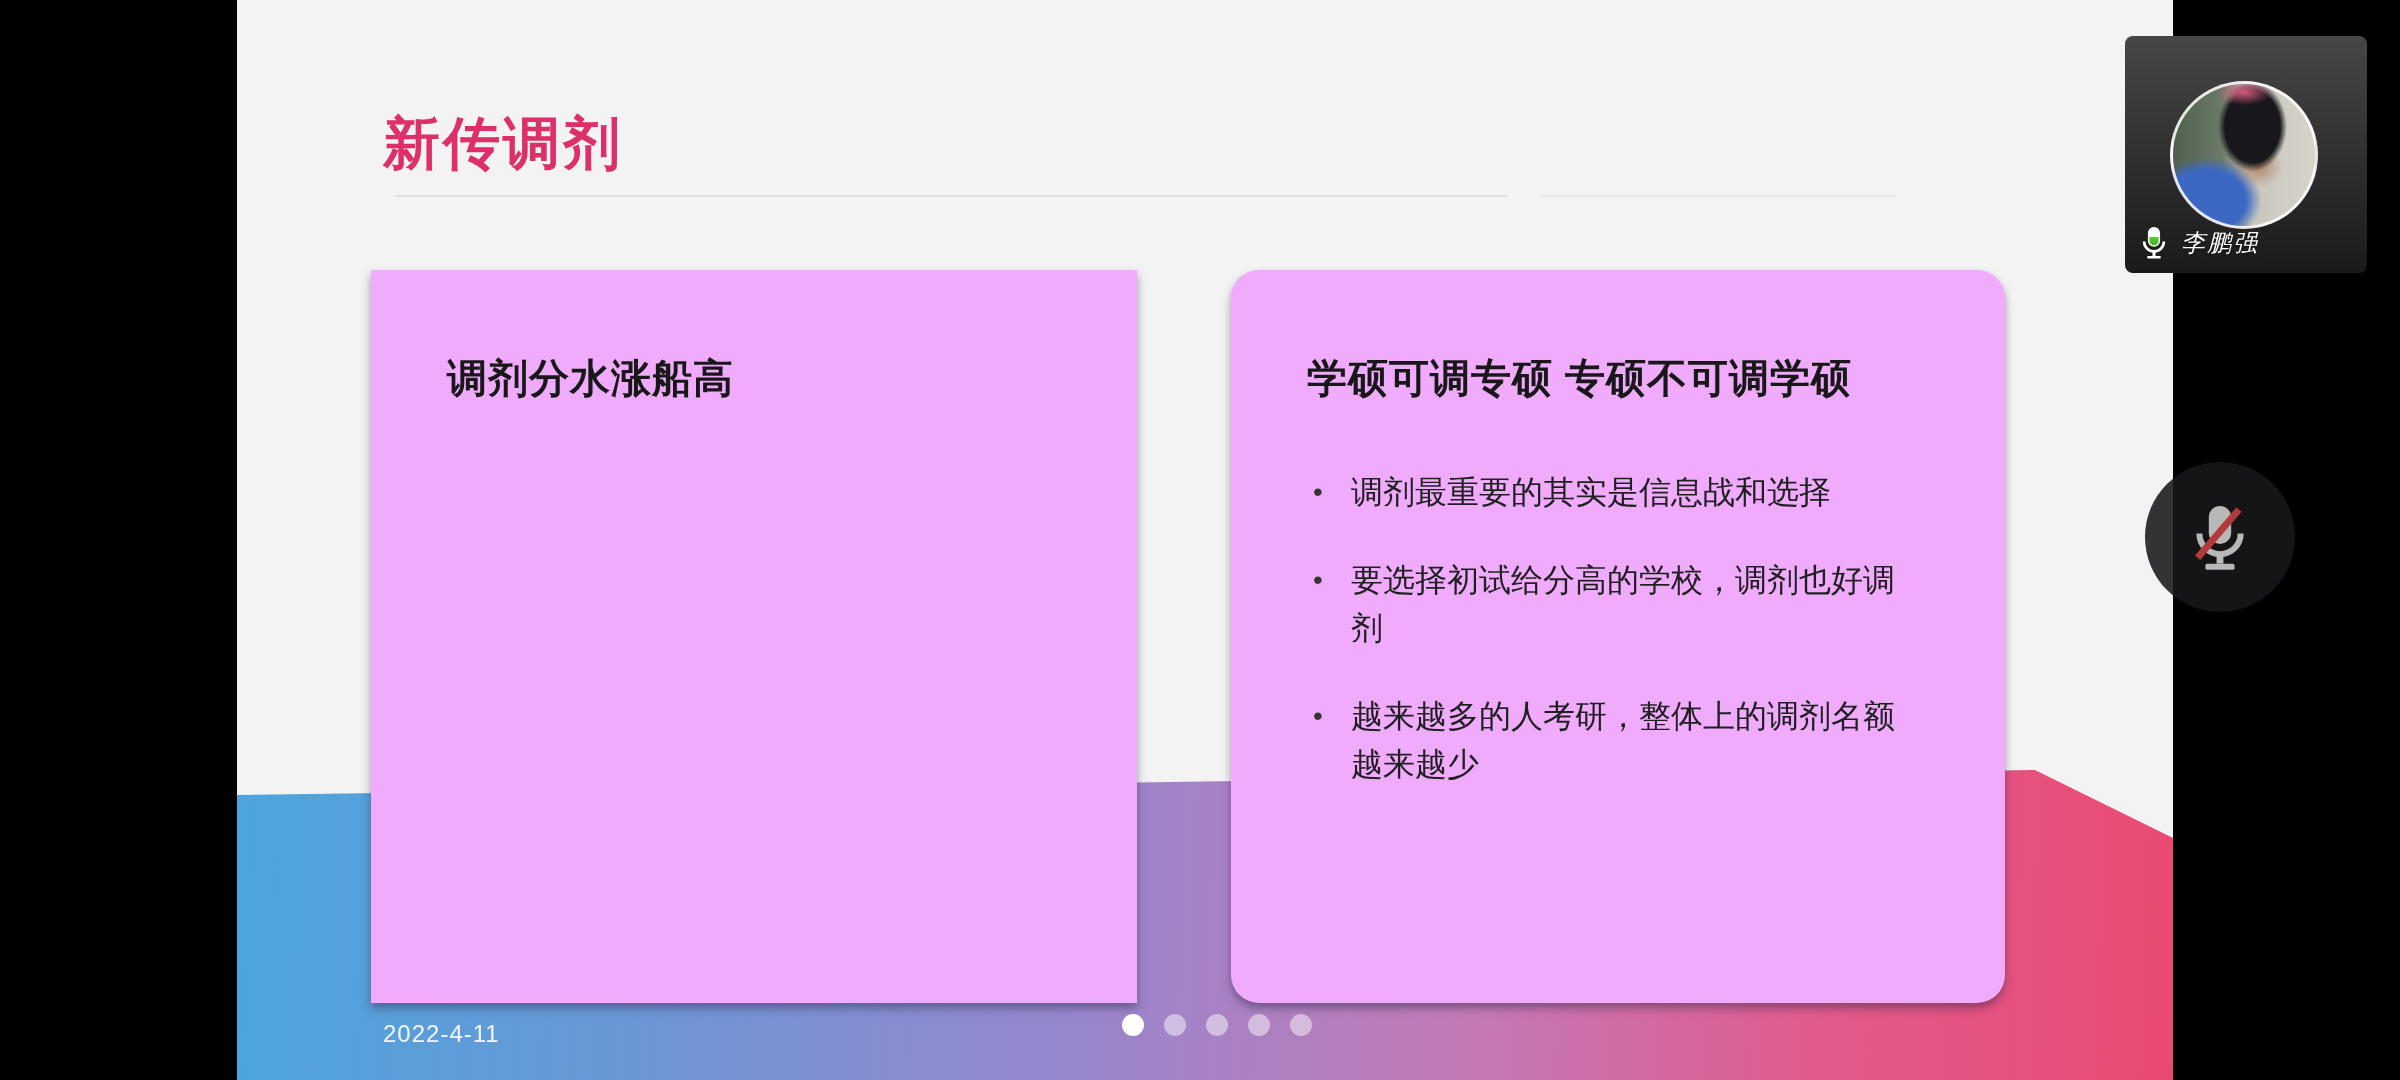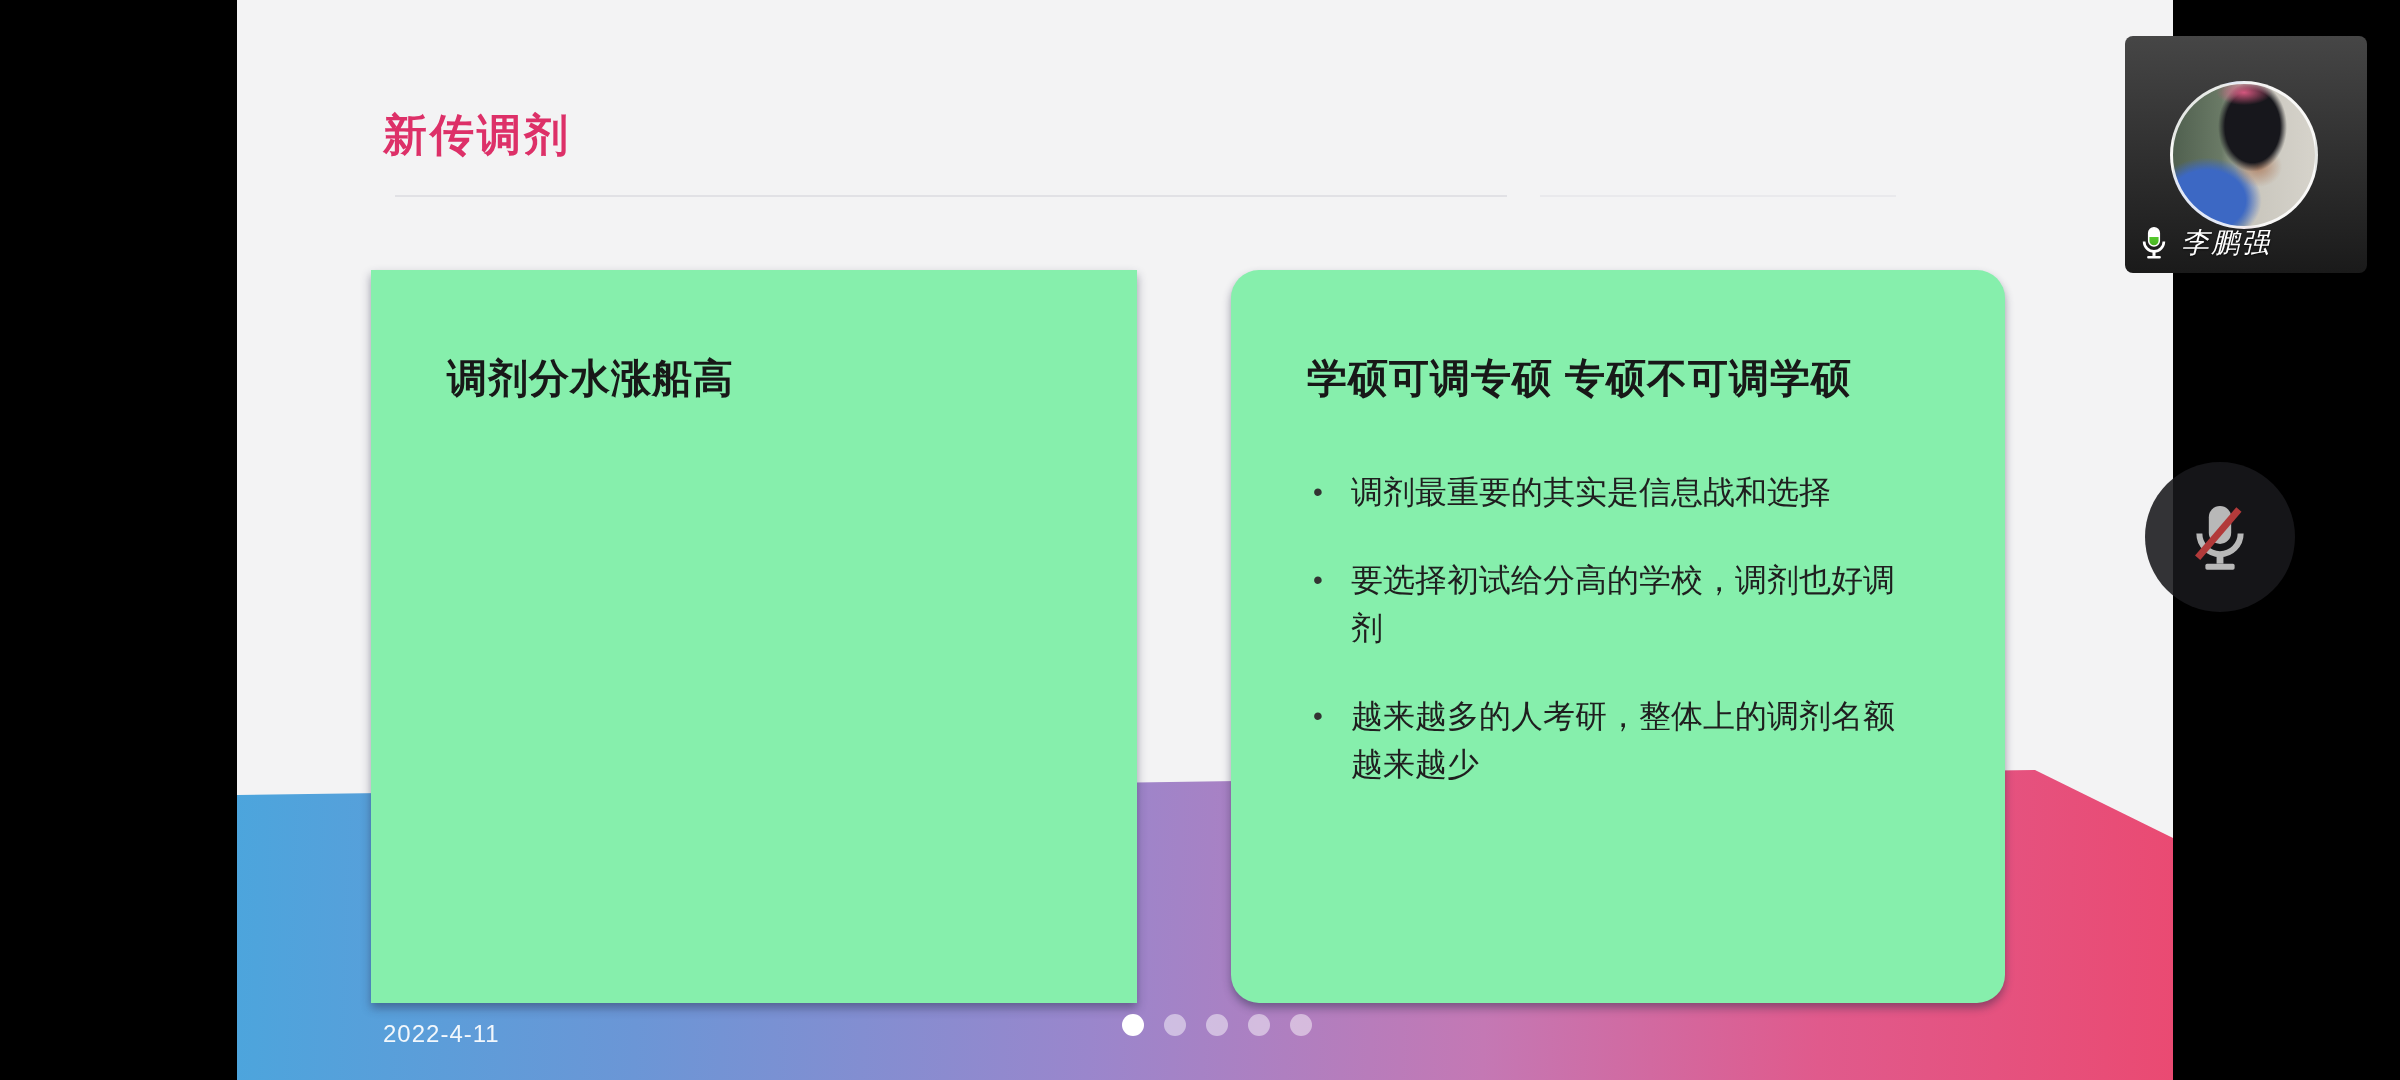--- a/index.html
+++ b/index.html
@@ -6,27 +6,27 @@
   .screen{position:relative;width:2400px;height:1080px;background:#000;overflow:hidden;
           font-family:"Liberation Sans","DejaVu Sans",sans-serif;}
 
   
   .slide{position:absolute;left:237px;top:0;width:1936px;height:1080px;
          background:#f3f3f4;overflow:hidden;}
   .bg-wave{position:absolute;left:0;top:0;width:1936px;height:1080px;
            background:linear-gradient(92deg,#4aa6dd 0%,#6b96d6 22%,#9a86cc 45%,
                       #c478b4 65%,#e05a8c 82%,#ea4a72 100%);
            clip-path:polygon(0 795px,1798px 770px,1936px 838px,1936px 1080px,0 1080px);}
-  .slide-title{position:absolute;left:146px;top:106px;font-size:44px;font-weight:800;
+  .slide-title{position:absolute;left:146px;top:106px;font-size:57px;font-weight:800;
                color:#dd3068;letter-spacing:3px;}
   .rule{position:absolute;top:195px;height:2px;background:#e1e1e5;}
   .rule.a{left:158px;width:1112px;}
   .rule.b{left:1303px;width:356px;background:#e9e9ec;}
 
-  .card{position:absolute;top:270px;height:733px;background:#86efac;
+  .card{position:absolute;top:270px;height:733px;background:#f0abfc;
         box-shadow:0 5px 9px rgba(40,40,70,0.45);padding:82px 76px 14px 76px;box-sizing:border-box;}
   .card.left{left:134px;width:766px;}
   .card.right{left:994px;width:774px;border-radius:28px;}
   .card h2{margin:0;font-size:40px;line-height:52px;font-weight:800;color:#181818;
            letter-spacing:1px;}
   .card ul{list-style:none;margin:64px 0 0 0;padding:0;width:604px;}
   .card li{position:relative;padding-left:44px;margin-bottom:40px;font-size:32px;
            line-height:48px;color:#1f1f1f;width:560px;}
   .card li::before{content:"•";position:absolute;left:6px;top:0;font-size:28px;color:#333;}
 
@@ -41,21 +41,21 @@
           background:linear-gradient(#464646,#1a1a1a);}
   .avatar{position:absolute;left:45px;top:45px;width:148px;height:148px;border-radius:50%;
           border:3px solid rgba(255,255,255,0.85);box-sizing:border-box;overflow:hidden;
           background:
             radial-gradient(40px 18px at 50% 6%, #d4577e 0%, rgba(212,87,126,0) 70%),
             radial-gradient(46px 60px at 56% 30%, #17171c 0%, #17171c 60%, rgba(23,23,28,0) 75%),
             radial-gradient(30px 26px at 60% 58%, #b08468 0%, rgba(176,132,104,0) 80%),
             radial-gradient(70px 55px at 24% 82%, #3c68c4 0%, #3c68c4 55%, rgba(60,104,196,0) 78%),
             linear-gradient(90deg,#50604f 0%,#6a7a66 34%,#c9c6bd 55%,#d6d3cb 100%);}
   .name-row{position:absolute;left:10px;bottom:8px;display:flex;align-items:center;gap:8px;}
-  .name{font-size:28px;color:#ffffff;font-style:italic;letter-spacing:2px;
+  .name{font-size:24px;color:#ffffff;font-style:italic;letter-spacing:2px;
         text-shadow:0 1px 2px rgba(0,0,0,0.7);}
   .mic-live{width:38px;height:44px;display:block;}
 
   
   .mute-btn{position:absolute;left:2145px;top:462px;width:150px;height:150px;border-radius:50%;
             background:rgba(24,24,27,0.88);display:flex;align-items:center;justify-content:center;}
   .mic-muted{width:86px;height:86px;display:block;}
 </style>
 </head>
 <body>

